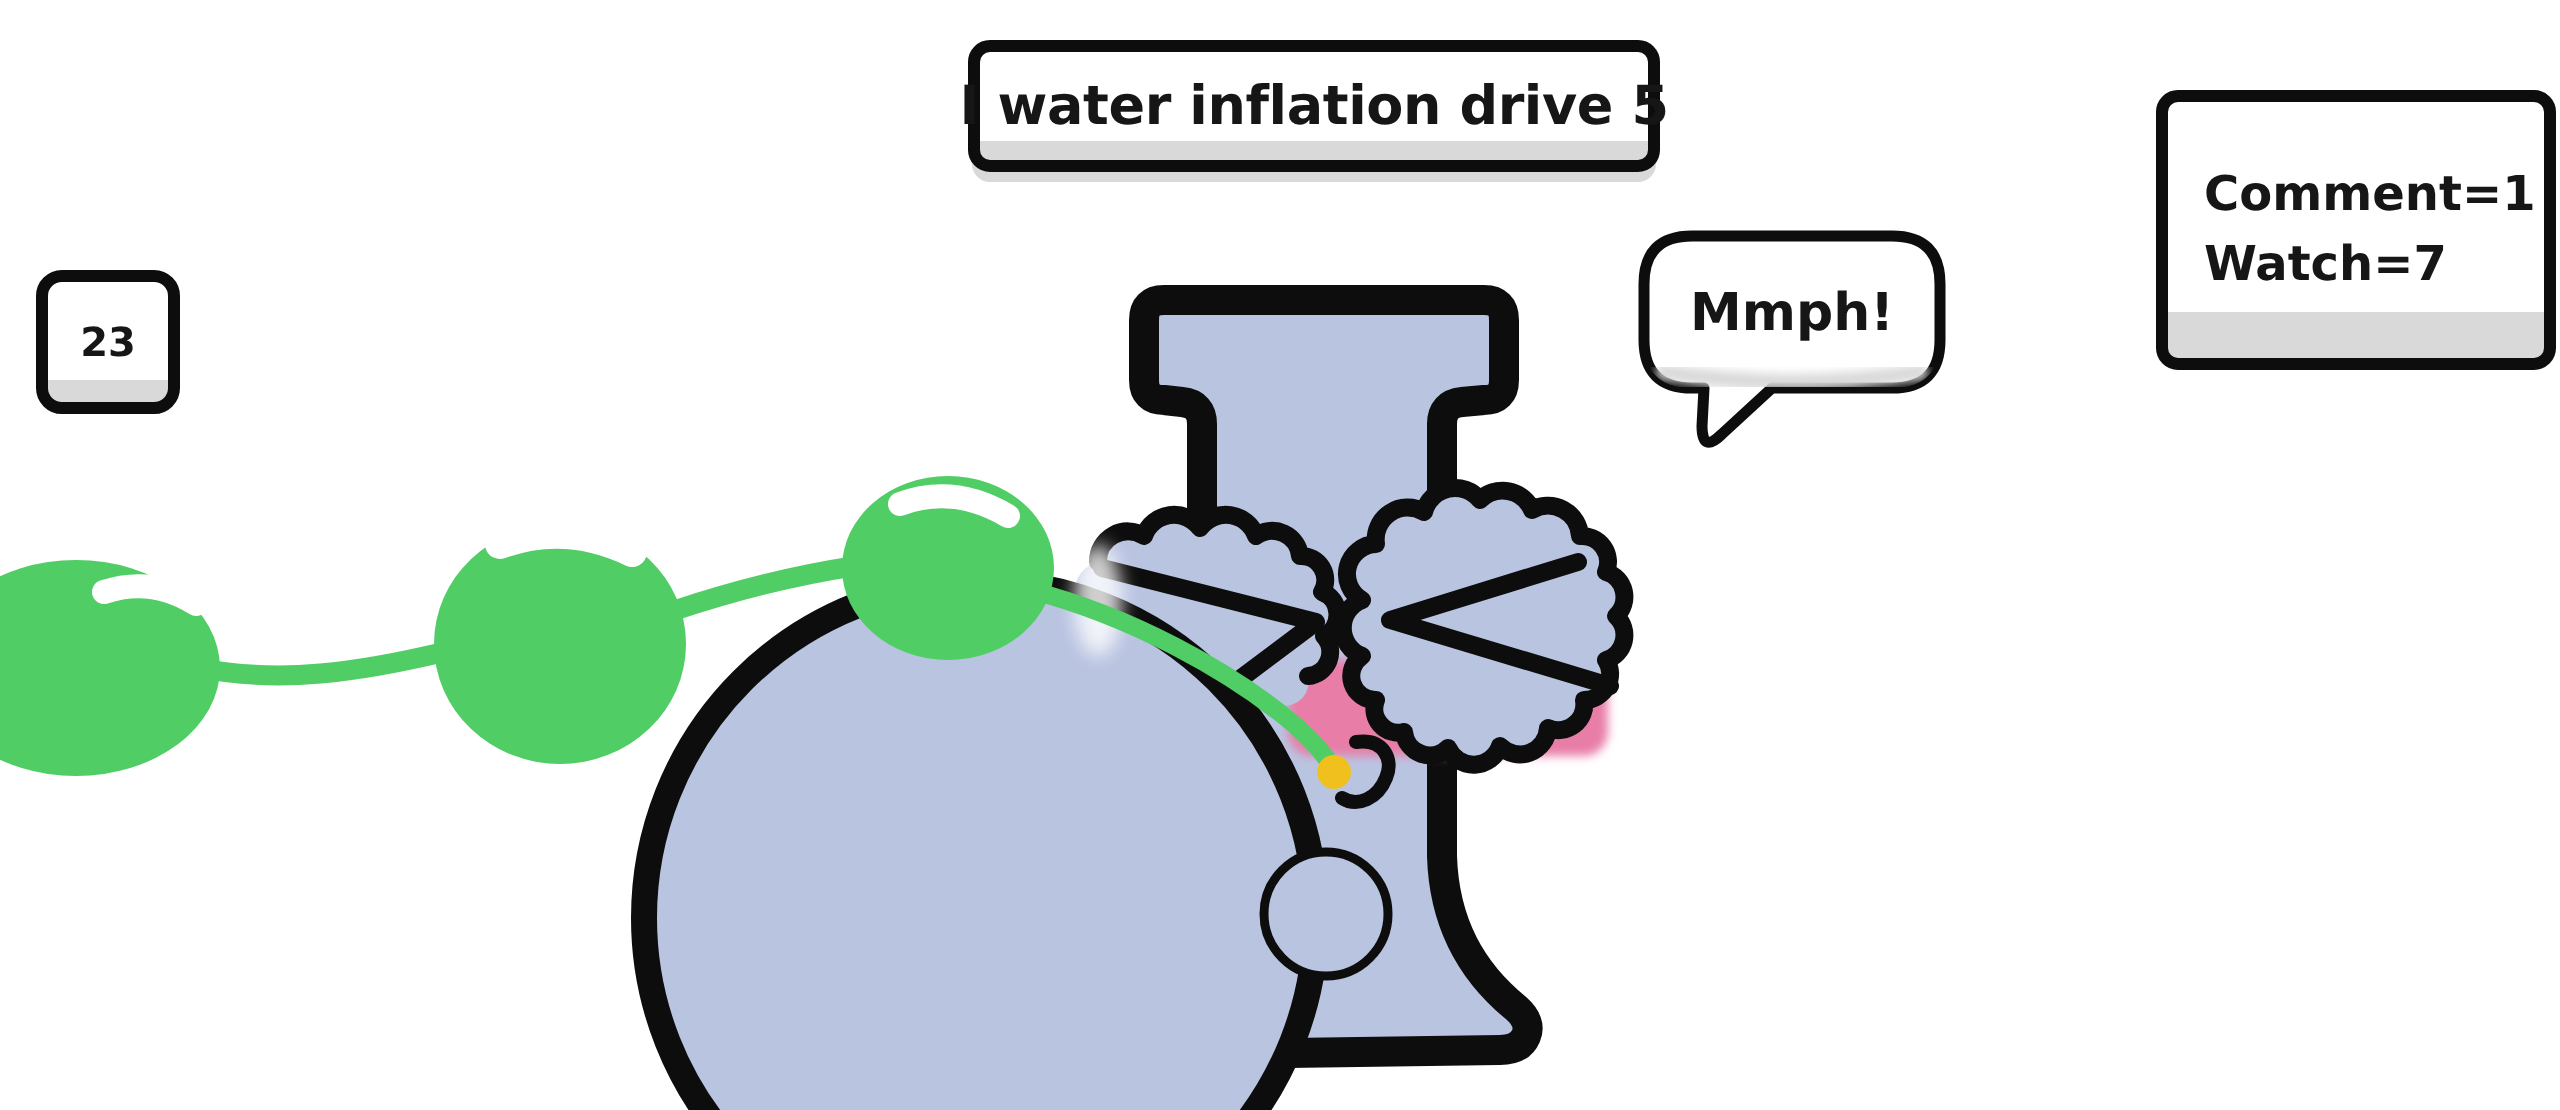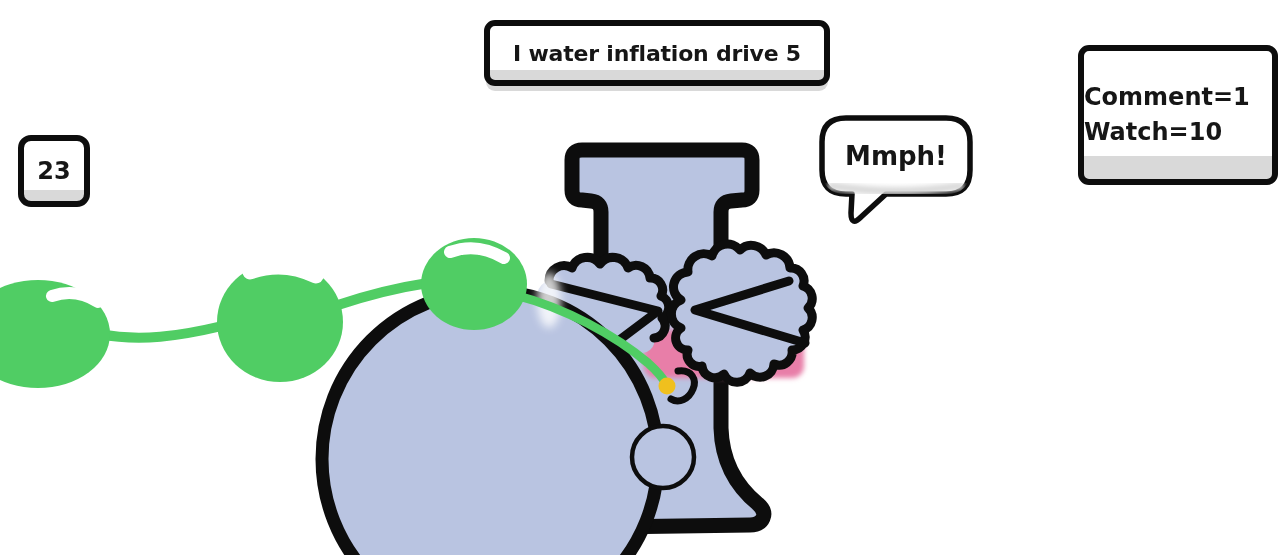--- a/index.html
+++ b/index.html
@@ -30,26 +30,26 @@
   
   .panel{
     position:absolute;box-sizing:border-box;
     border:6px solid var(--c-outline,#0d0d0d);
     border-radius:11px;
     background:linear-gradient(to bottom,#fff 0%,#fff 82%,var(--c-shadow,#d9d9d9) 82%,var(--c-shadow,#d9d9d9) 100%);
     color:var(--c-ink,#161616);
     font-weight:bold;
     display:flex;align-items:center;justify-content:center;
   }
-  #title-box{left:484px;top:20px;width:346px;height:66px;font-size:22px;
+  #title-box{left:484px;top:20px;width:346px;height:66px;font-size:27px;
     letter-spacing:-0.2px;white-space:nowrap;box-shadow:0 7px 0 -2px var(--c-shadow,#d9d9d9);}
-  #counter-box{left:18px;top:135px;width:72px;height:72px;font-size:24px;border-radius:13px;}
+  #counter-box{left:18px;top:135px;width:72px;height:72px;font-size:20px;border-radius:13px;}
   #stats-box{left:1078px;top:45px;width:200px;height:140px;font-size:24px;
     flex-direction:column;align-items:flex-start;justify-content:center;
-    line-height:35px;white-space:nowrap;}
+    padding-left:18px;line-height:35px;white-space:nowrap;}
 </style>
 </head>
 <body>
 
 <svg class="scene" viewBox="0 0 1280 555" aria-hidden="true">
   <defs>
     <filter id="blur2" x="-50%" y="-50%" width="200%" height="200%">
         <feGaussianBlur stdDeviation="2.5"></feGaussianBlur>
       </filter>
     <filter id="blur4" x="-80%" y="-80%" width="260%" height="260%">
@@ -114,14 +114,14 @@
 <div class="panel" id="title-box">
   <span>I water inflation drive 5</span>
 </div>
 
 <div class="panel" id="counter-box">
   <span>23</span>
 </div>
 
 <div class="panel" id="stats-box">
   <div>Comment=1</div>
-  <div>Watch=10</div>
+  <div>Watch=7</div>
 </div>
 
 </body></html>

